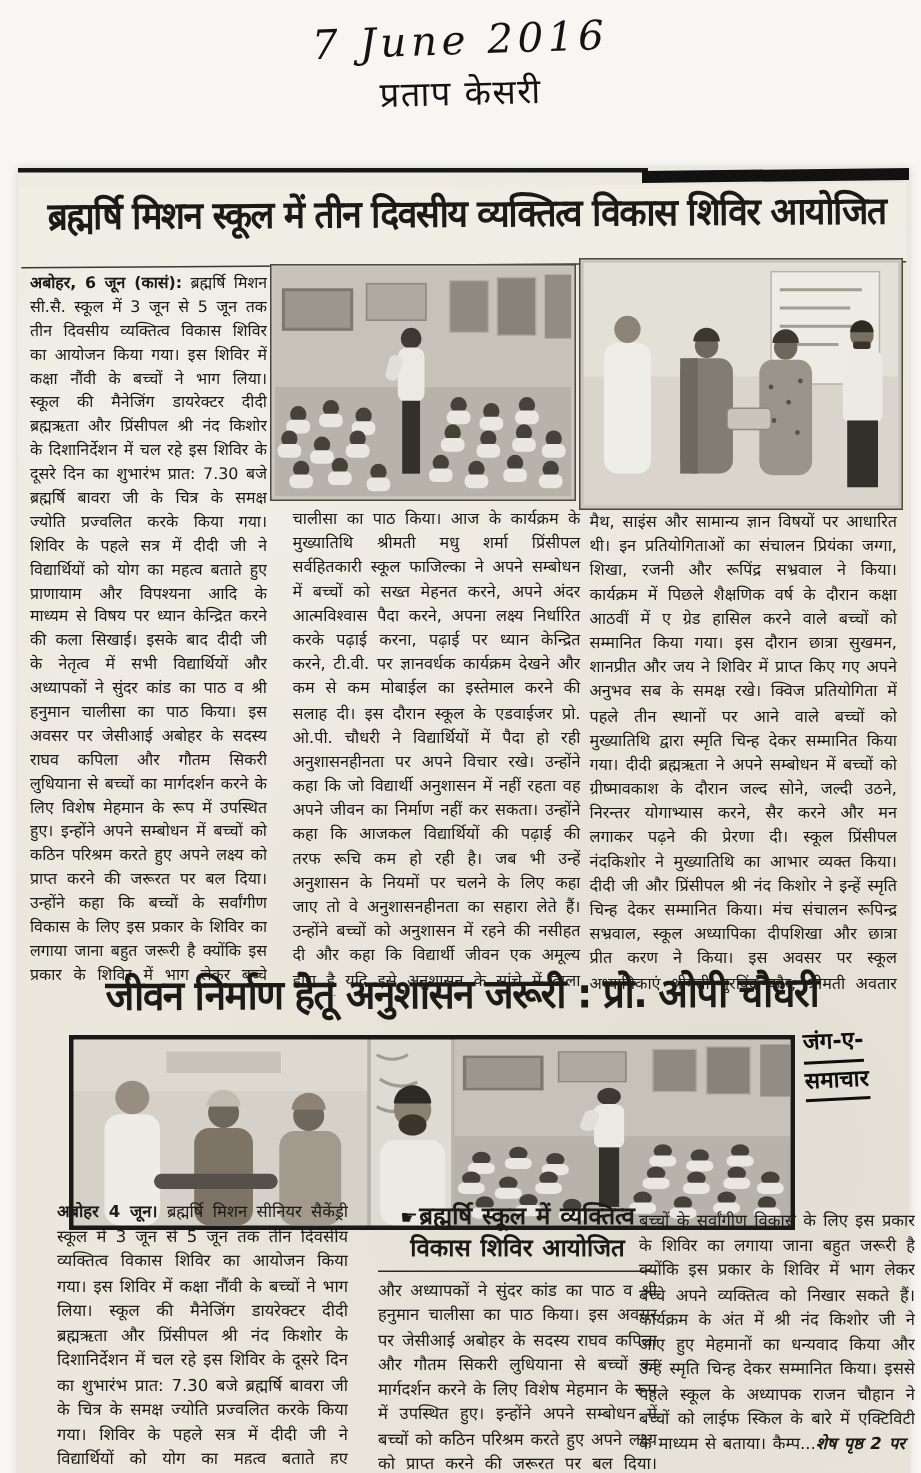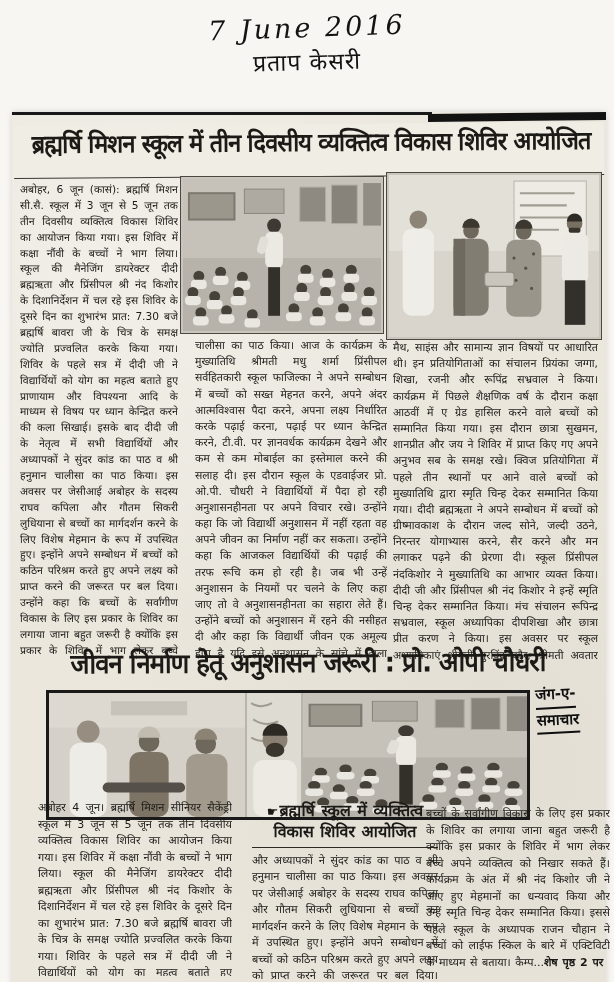--- a/index.html
+++ b/index.html
@@ -43,21 +43,21 @@
     transform:rotate(-.4deg);overflow:hidden;
   }
   .a1-headline span{display:inline-block;transform:scaleX(.94);letter-spacing:-1px;}
   .ncol{
     position:absolute;text-align:justify;overflow:hidden;
     font-size:10.6px;line-height:1.5;word-spacing:1px;
   }
   .a1-col1{left:8px;top:70px;width:158px;height:476px;}
   .a1-col2{left:183px;top:226px;width:192px;height:326px;font-size:10.8px;}
   .a1-col3{left:381px;top:228px;width:205px;height:322px;font-size:10.8px;}
-  .dateline{font-weight:normal;}
+  .dateline{font-weight:bold;}
   
   .photo{position:absolute;border:1px solid #4c4840;background:#cac6bd;padding:2px;}
   .photo svg{display:block;width:100%;height:100%;}
   .a1-photo1{left:168px;top:64px;width:198px;height:152px;}
   .a1-photo2{left:374px;top:60px;width:210px;height:162px;}
   
   .a2-headline{
     position:absolute;top:531px;left:18px;width:556px;height:46px;margin:0;
     font-size:27px;font-weight:bold;text-align:center;white-space:nowrap;overflow:hidden;
     transform:rotate(-.3deg);
@@ -73,21 +73,21 @@
   .spm{width:54px;}
   .spr{flex:1;}
   .a2-col1{left:26px;top:688px;width:194px;height:176px;font-size:11px;}
   .a2-col2{left:240px;top:678px;width:186px;height:186px;font-size:11px;margin-top:11px;}
   .a2-col3{left:414px;top:694px;width:184px;height:170px;font-size:11px;}
   .a2-subhead{
     font-weight:bold;font-size:16px;line-height:1.3;text-align:center;
     border-bottom:1px solid #2b2924;padding-bottom:4px;margin-bottom:5px;text-align-last:center;
   }
   .a2-subhead .marker{font-size:13px;margin-right:1px;}
-  .cont{font-weight:bold;}
+  .cont{font-weight:bold;font-style:italic;}
 </style>
 </head>
 <body>
 
 <svg width="0" height="0" style="position:absolute" aria-hidden="true">
   <defs>
     <g id="pupil">
         <circle r="5.5" fill="#46423a"></circle>
         <rect x="-8" y="3.5" width="16" height="9" rx="4" fill="#e9e7e0"></rect>
       </g>

